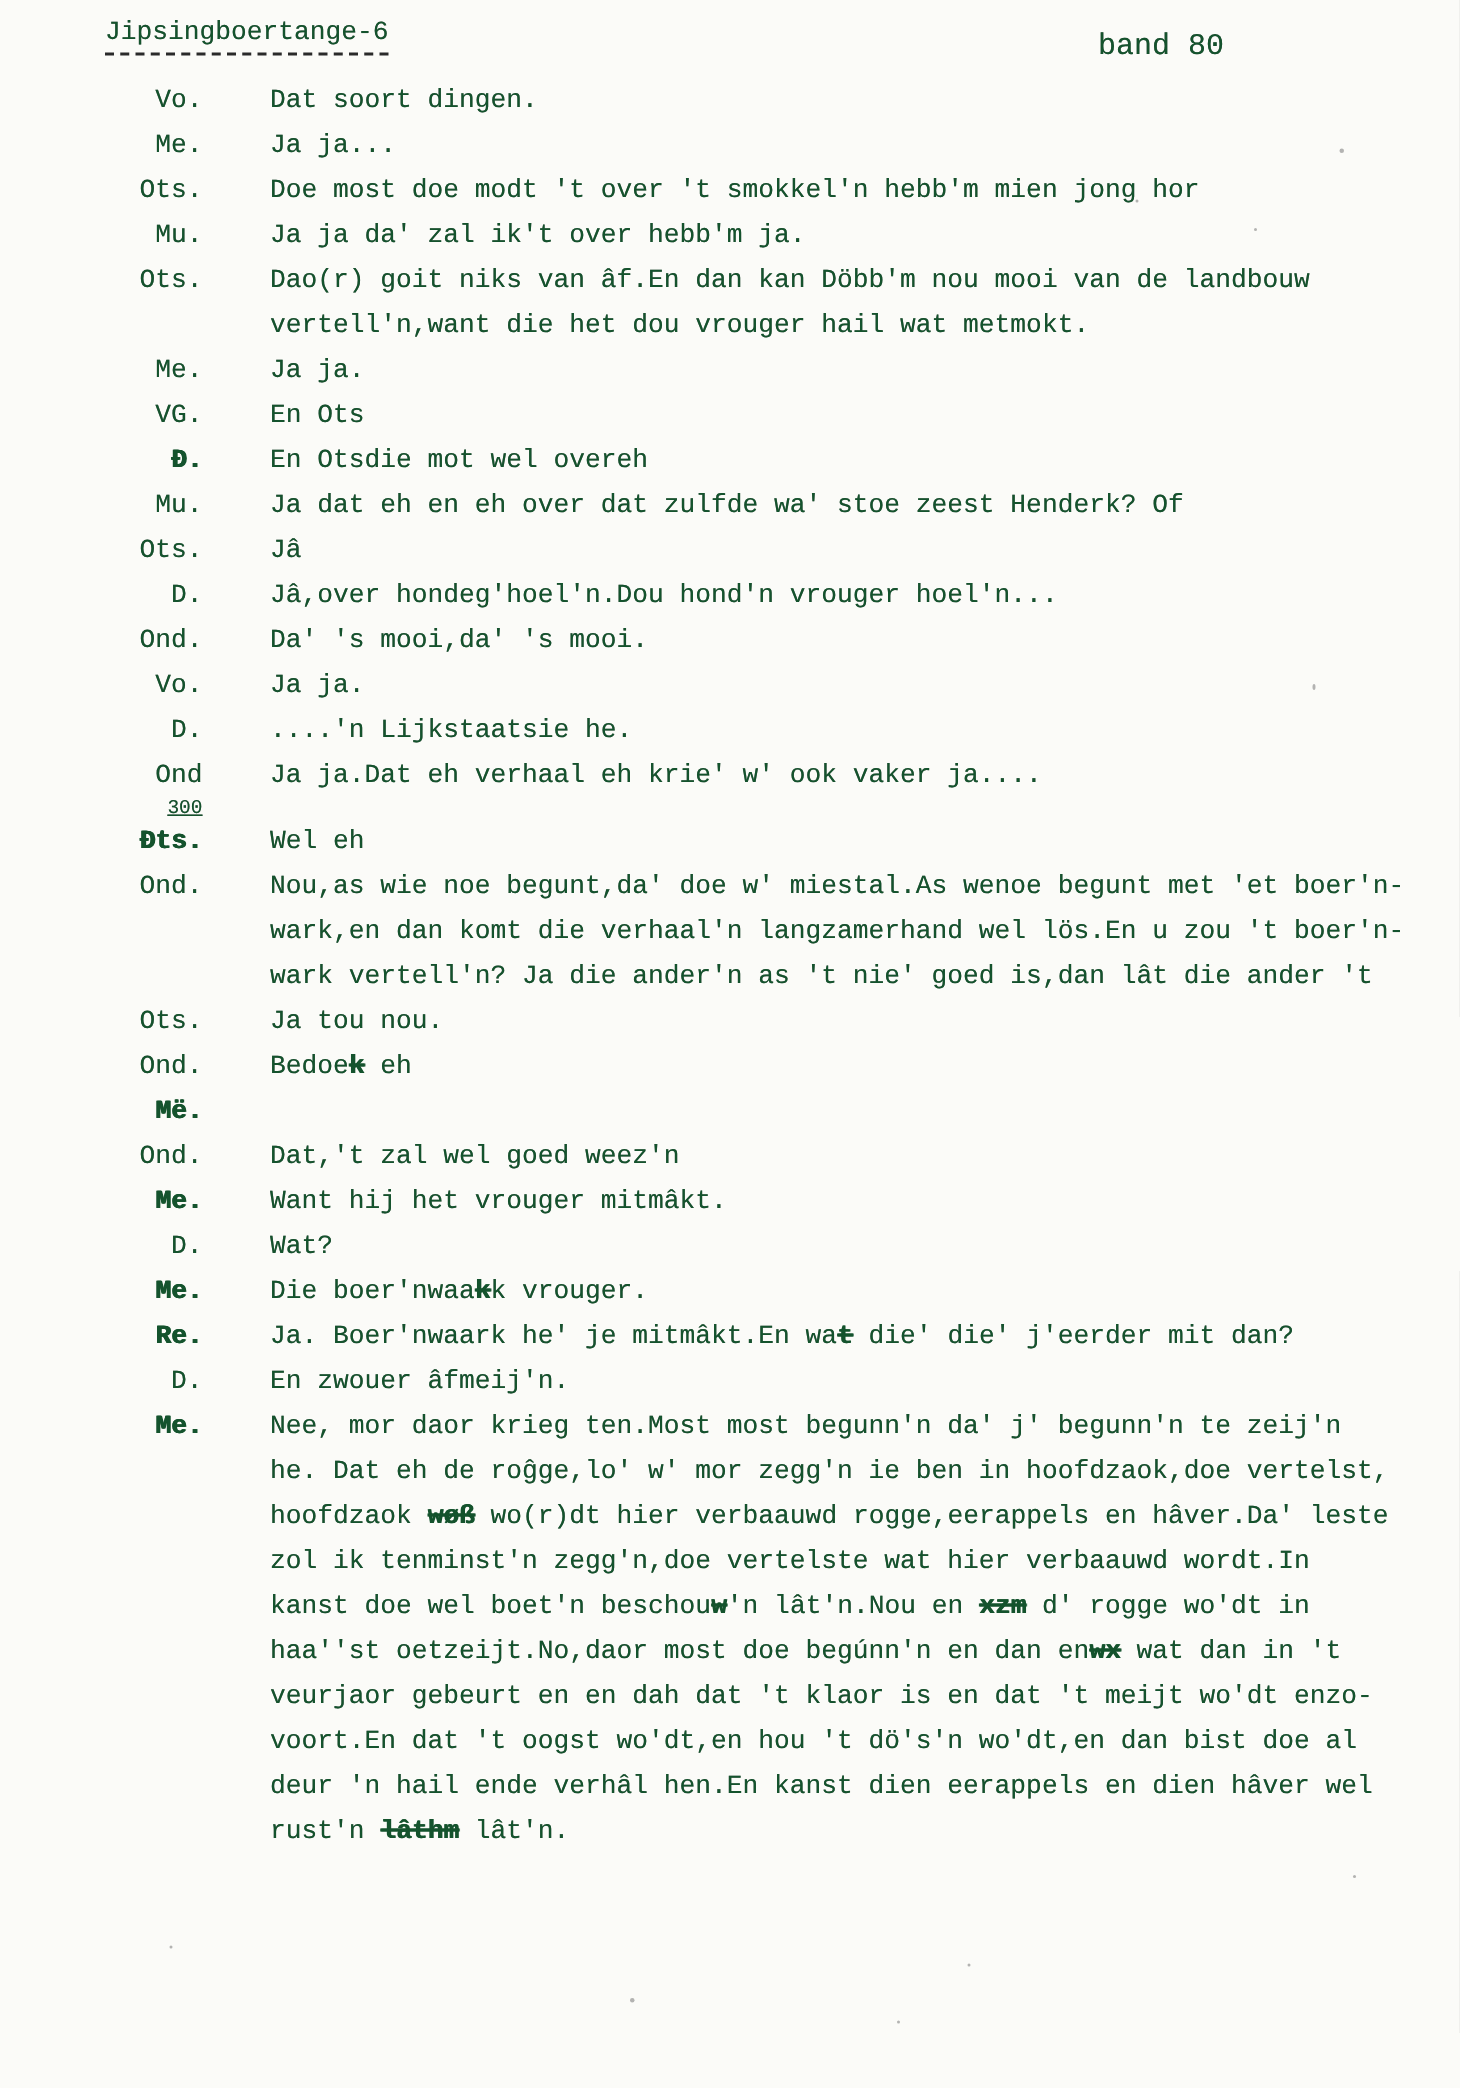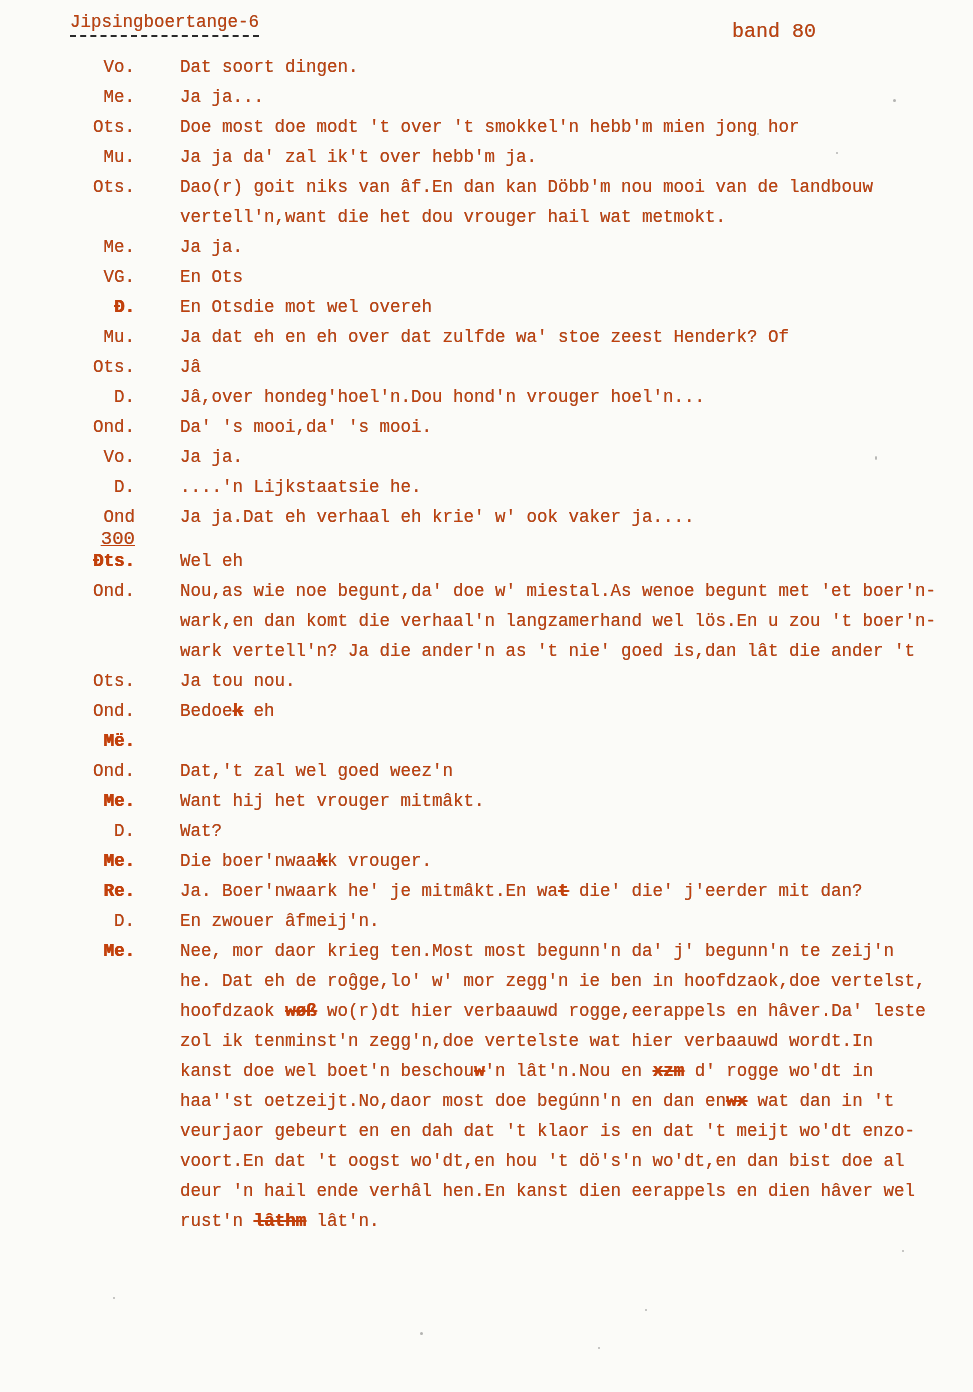--- a/index.html
+++ b/index.html
@@ -2,38 +2,38 @@
 <html><head>
 <meta charset="utf-8">
 <style>
   html,body{margin:0;padding:0;background:#e8e8e6;}
   .page{
     position:relative;
     width:973px;height:1392px;
     margin:0 auto;
     background:#fbfbf8;
     font-family:"Liberation Mono","DejaVu Sans Mono",monospace;
-    color:#c2410c;
+    color:#14532d;
     overflow:hidden;
     text-shadow:0 0 .35px rgba(20,20,20,.55);
   }
   .header-title{
     position:absolute;left:70px;top:10px;
     font-size:17.5px;line-height:24px;
     border-bottom:2px dashed #2a2a2a;
     padding-bottom:1px;
   }
   .band{
     position:absolute;left:732px;top:20px;
     font-size:20px;line-height:24px;
   }
   .transcript{position:absolute;left:70px;top:52px;}
   .row{display:flex;align-items:flex-start;}
   .speaker{width:65px;flex:none;font-size:17.5px;line-height:30px;text-align:right;}
-  .speaker-sub{font-size:19px;line-height:14px;height:14px;margin-bottom:0;text-decoration:underline;}
+  .speaker-sub{font-size:13px;line-height:14px;height:14px;margin-bottom:0;text-decoration:underline;}
   .utterance{white-space:pre;font-size:17.5px;line-height:30px;margin-left:45px;}
   .struck{
     text-decoration:line-through;
     -webkit-text-decoration-thickness:2px;
     text-decoration-thickness:2px;
     font-weight:bold;
     text-shadow:.5px 0 currentColor;
   }
   .ovr{font-weight:bold;text-shadow:.6px 0 currentColor, 0 0 .4px currentColor;}
   .speck{position:absolute;width:3px;height:3px;background:#3f3f3f;border-radius:50%;opacity:.38;}

